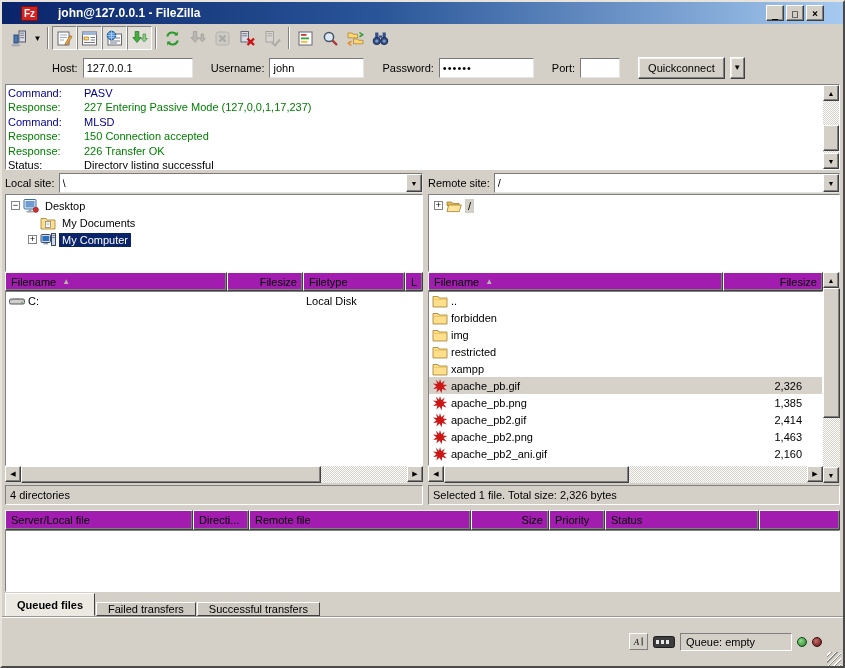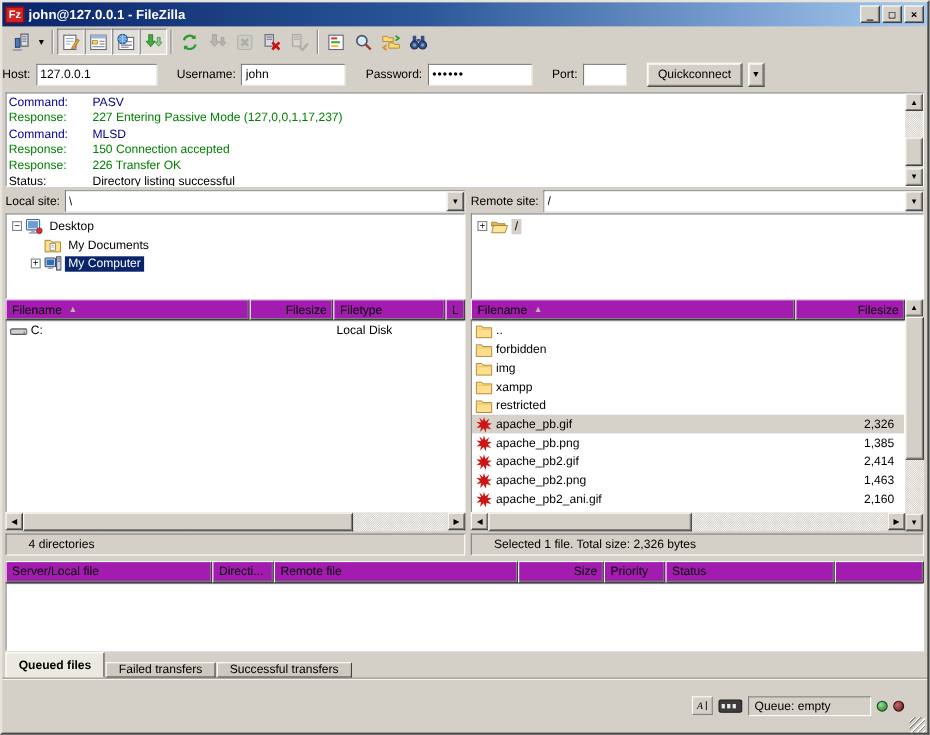--- a/index.html
+++ b/index.html
@@ -2,42 +2,42 @@
 <html><head>
 <meta charset="utf-8">
 <style>
   html,body{margin:0;padding:0;background:#808080;}
   *{box-sizing:border-box;}
   .window{width:845px;height:668px;border:2px solid;border-color:#e8e4dc #4a4a4a #4a4a4a #e8e4dc;
     background:#d4d0c8;font:11px "Liberation Sans",sans-serif;color:#000;
     display:flex;flex-direction:column;overflow:hidden;}
   
   .titlebar{height:22px;flex:0 0 22px;background:linear-gradient(90deg,#0a246a 0%,#2a5699 45%,#a6caf0 100%);
-    display:flex;align-items:center;padding:0 3px;gap:4px;}
+    display:flex;align-items:center;padding:0 19px;gap:20px;}
   .app-icon{width:17px;height:15px;background:#d42222;color:#fff;font-weight:bold;font-size:10px;
     display:flex;align-items:center;justify-content:center;border:1px solid #7c0e0e;flex:0 0 17px;}
   .title{color:#fff;font-weight:bold;font-size:12px;flex:1;white-space:nowrap;overflow:hidden;}
   .winbtn{width:18px;height:16px;background:#d4d0c8;border:1px solid;border-color:#fff #404040 #404040 #fff;
     box-shadow:inset -1px -1px 0 #808080;font:bold 10px "DejaVu Sans Mono",monospace;
     display:flex;align-items:center;justify-content:center;padding:0;margin-left:2px;}
   
   .menubar{height:20px;flex:0 0 20px;display:flex;align-items:center;padding:0 2px;}
   .menu-item{padding:3px 9px;}
   
   .toolbar{height:28px;flex:0 0 28px;display:flex;align-items:center;padding:0 4px;}
   .tbtn{width:25px;height:24px;background:transparent;border:1px solid transparent;display:flex;
     align-items:center;justify-content:center;padding:0;}
   .tbtn.pressed{border-color:#808080 #fff #fff #808080;background:#e2dfd8;}
   .tbtn.disabled svg{filter:grayscale(1) opacity(.42);}
   .tarrow{width:13px;height:24px;font-size:8px;background:transparent;border:1px solid transparent;padding:0;}
   .tsep{width:1px;height:22px;background:#808080;border-right:1px solid #fff;margin:0 3px;flex:0 0 2px;}
   .ticon{width:17px;height:17px;display:inline-flex;}
   .ticon svg{width:17px;height:17px;}
   
-  .quickbar{height:31px;flex:0 0 31px;display:flex;align-items:center;padding:0 0;gap:5px;}
+  .quickbar{height:31px;flex:0 0 31px;display:flex;align-items:center;padding:0 10px;gap:5px;margin-left:40px;}
   .qlabel{white-space:nowrap;}
   .qgap{width:8px;}
   input.field{height:20px;border:1px solid;border-color:#7a7a7a #e4e4e4 #e4e4e4 #7a7a7a;background:#fff;
     font:11px "Liberation Sans",sans-serif;padding:2px 3px;}
   .btn{height:22px;background:#d4d0c8;border:1px solid;border-color:#fff #404040 #404040 #fff;
     box-shadow:inset -1px -1px 0 #808080,inset 1px 1px 0 #f2f0ea;font:11px "Liberation Sans",sans-serif;padding:0 9px;}
   .qc-arrow{width:15px;height:22px;padding:0;font-size:8px;}
   
   .log{height:86px;flex:0 0 86px;margin:1px 3px 2px 3px;background:#fff;border:1px solid;
     border-color:#808080 #fff #fff #808080;position:relative;overflow:hidden;}
@@ -81,28 +81,28 @@
   .fheader{height:19px;flex:0 0 19px;display:flex;overflow:hidden;}
   .hcol{background:#a21caf;border:1px solid;border-color:#fff #404040 #404040 #fff;box-shadow:inset -1px -1px 0 #808080;
     display:flex;align-items:center;padding:0 5px;gap:6px;white-space:nowrap;overflow:hidden;}
   .hcol.right{justify-content:flex-end;}
   .hcol.fill{flex:1;}
   .sortarrow{color:#b8b4aa;font-size:8px;}
   .fbody{flex:1;background:#fff;border:1px solid;border-color:#808080 #fff #fff #808080;overflow:hidden;}
   .frow{height:17px;display:flex;align-items:center;white-space:nowrap;}
   .frow.selected{background:#d6d2ca;}
   .fname{display:flex;align-items:center;gap:3px;padding-left:3px;flex:1;min-width:0;overflow:hidden;}
-  .fsize{width:100px;flex:0 0 100px;text-align:right;padding-right:9px;}
+  .fsize{width:100px;flex:0 0 100px;text-align:right;padding-right:20px;}
   .ftype{width:102px;flex:0 0 102px;padding-left:2px;}
   .lfname{width:222px;flex:0 0 222px;display:flex;align-items:center;gap:3px;padding-left:3px;}
   .lfsize{width:76px;flex:0 0 76px;}
   .hscroll{height:17px;flex:0 0 17px;display:flex;position:relative;}
   .hthumb{top:0;bottom:0;}
   .fstatus{height:20px;flex:0 0 20px;border:1px solid;border-color:#808080 #fff #fff #808080;
-    display:flex;align-items:center;padding:0 20px;margin-top:2px;background:#d4d0c8;white-space:nowrap;}
+    display:flex;align-items:center;padding:0 4px;margin-top:2px;background:#d4d0c8;white-space:nowrap;}
   .vscol{width:17px;flex:0 0 17px;display:flex;flex-direction:column;}
   .hsplit{height:5px;flex:0 0 5px;}
   
   .queue{flex:0 0 auto;margin:0 3px;display:flex;flex-direction:column;}
   .qheader{height:20px;flex:0 0 20px;display:flex;overflow:hidden;}
   .qbody{height:62px;flex:0 0 62px;background:#fff;border:1px solid;border-color:#808080 #fff #fff #808080;}
   .qtabs{height:24px;flex:0 0 24px;display:flex;align-items:flex-end;gap:1px;padding-top:2px;}
   .qtab{height:14px;padding:0 11px;background:#cdc9c0;border:1px solid;border-color:#fff #404040 #404040 #fff;
     display:flex;align-items:center;white-space:nowrap;}
   .qtab.active{font-weight:bold;background:#ece9e2;height:23px;border-bottom-color:#ece9e2;}
@@ -521,33 +521,33 @@
                 <span class="fsize"></span>
               </div>
               <div class="frow">
                 <span class="fname">
                   <span class="ticon16">
                     <svg viewBox="0 0 16 16">
                       <path d="M1 3.5 h5 l1 1.5 h8 v9 H1 z" fill="#ffdf8c" stroke="#a07d28" stroke-width=".8"></path>
                       <path d="M1 6.3 h14" stroke="#e6c05a" stroke-width=".8"></path>
                     </svg>
                   </span>
-                  <span>xampp</span>
+                  <span>restricted</span>
                 </span>
                 <span class="fsize"></span>
               </div>
               <div class="frow">
                 <span class="fname">
                   <span class="ticon16">
                     <svg viewBox="0 0 16 16">
                       <path d="M1 3.5 h5 l1 1.5 h8 v9 H1 z" fill="#ffdf8c" stroke="#a07d28" stroke-width=".8"></path>
                       <path d="M1 6.3 h14" stroke="#e6c05a" stroke-width=".8"></path>
                     </svg>
                   </span>
-                  <span>restricted</span>
+                  <span>xampp</span>
                 </span>
                 <span class="fsize"></span>
               </div>
               <div class="frow selected">
                 <span class="fname">
                   <span class="ticon16">
                     <svg viewBox="0 0 16 16">
                       <path d="M8 1 L9.3 5.2 L12.8 2.4 L11 6.6 L15.2 6.9 L11.6 9 L14.6 12.4 L10.2 11 L9.6 15.2 L7.6 11.4 L4.4 14.6 L5.4 10.4 L1.2 11 L4.4 8.2 L1 5.4 L5.4 6 L3.8 1.8 L7 4.8 Z" fill="#cc1515"></path>
                     </svg>
                   </span>

